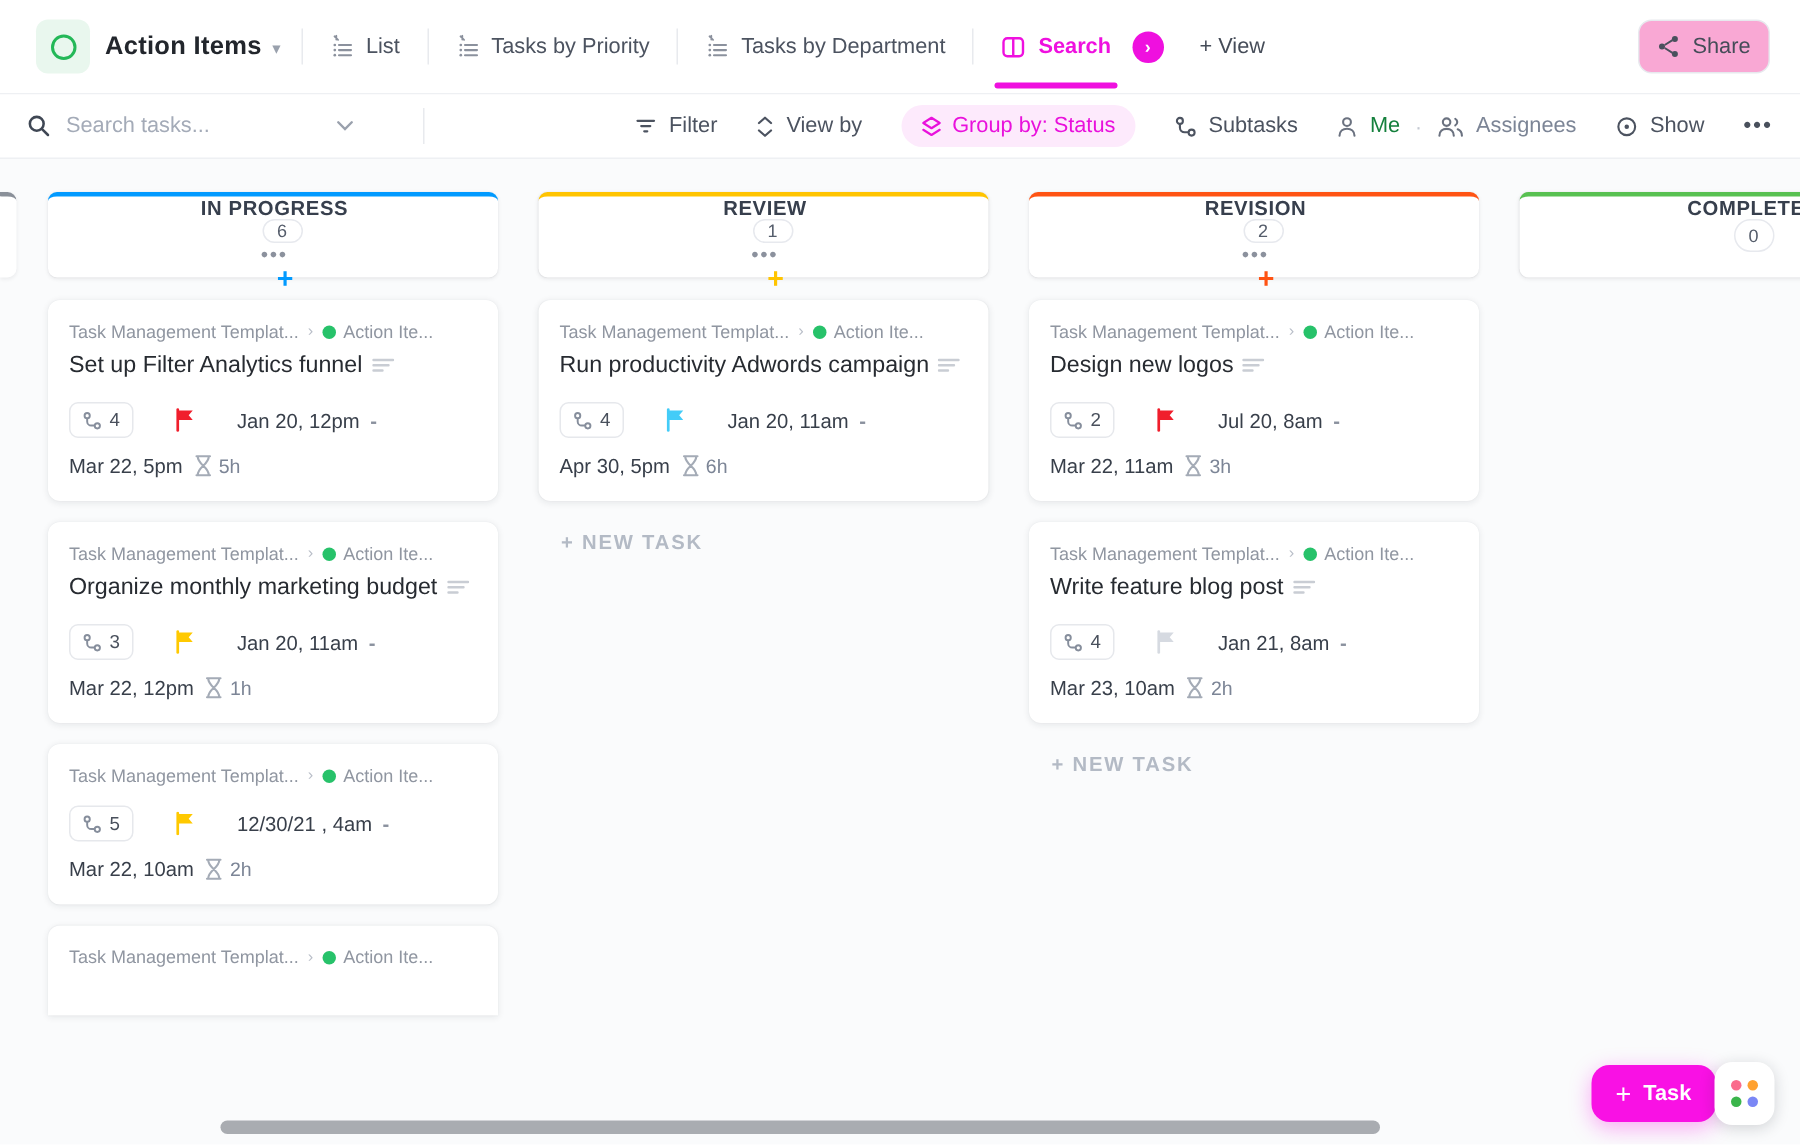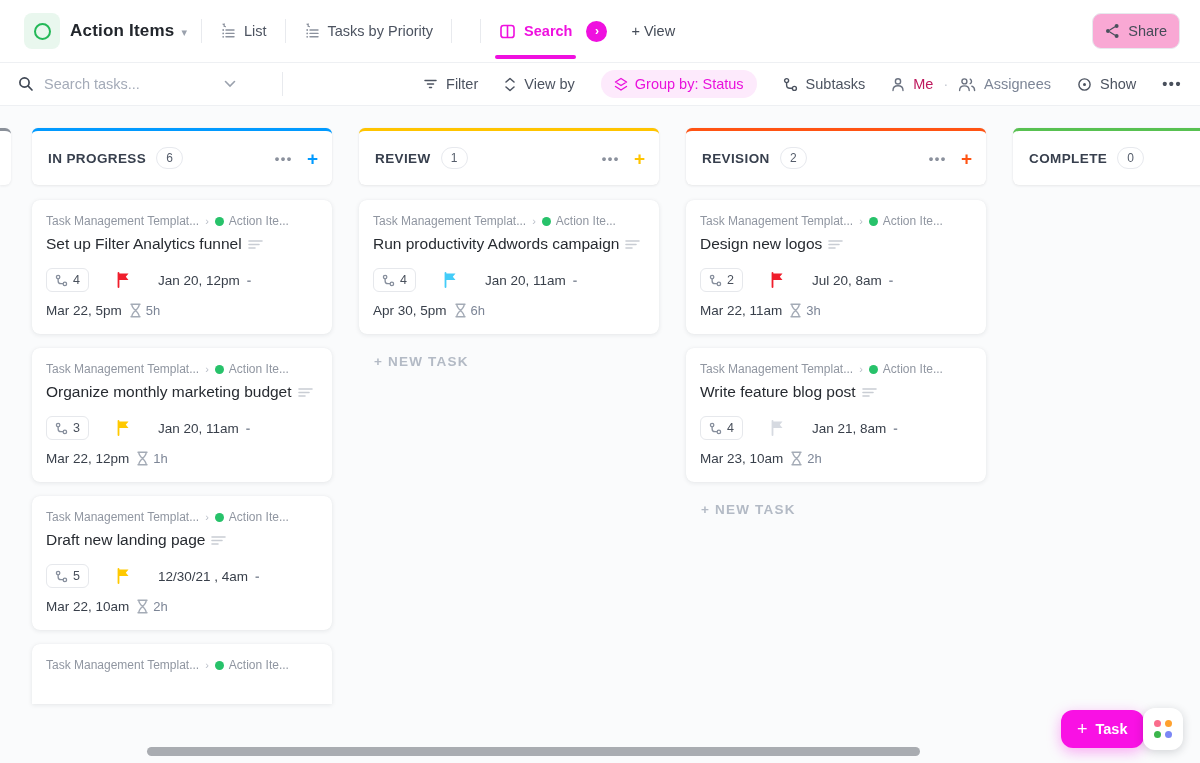--- a/index.html
+++ b/index.html
@@ -50,21 +50,21 @@
   .dotsep { color:#c3c8d1; margin-left:10px; font-size:14px; }
   .tool.after-dot { margin-left:10px; }
   .ellipsis { letter-spacing:1.5px; font-weight:700; color:#49505c; }
 
   
   .board { position:relative; height:657px; background:#fafbfc; overflow:hidden; }
   .columns { display:flex; gap:27px; padding:22px 0 0 32px; align-items:flex-start; }
   .column { width:300px; flex:0 0 300px; }
   .col-header { background:#fff; border-radius:6px; border-top:3px solid #ccc;
     box-shadow:0 1px 3px rgba(24,30,40,.08), 0 0 1px rgba(24,30,40,.08);
-    height:57px; display:flex; align-items:center; padding:0 14px 0 16px; }
+    height:57px; display:flex; align-items:center; padding:0 14px 0 16px;flex-direction:column; }
   .col-name { font-size:13.5px; font-weight:700; color:#373f4d; letter-spacing:.4px; }
   .col-count { border:1px solid #e7e9ee; border-radius:12px; min-width:27px; height:22px;
     display:inline-flex; align-items:center; justify-content:center; font-size:12px;
     color:#555d6b; margin-left:10px; padding:0 8px; background:#fff; }
   .col-spacer { flex:1; }
   .col-more { color:#8b919d; font-size:13px; letter-spacing:1.5px; font-weight:700; cursor:pointer; }
   .col-plus { font-size:19px; font-weight:700; margin-left:14px; cursor:pointer; line-height:1; }
   .cards { margin-top:15px; display:flex; flex-direction:column; gap:14px; }
   .card { background:#fff; border-radius:8px; box-shadow:0 1px 5px rgba(24,30,40,.09), 0 0 1px rgba(24,30,40,.06);
     padding:14px 14px 16px 14px; cursor:pointer; }
@@ -139,20 +139,30 @@
       <path d="M3 1.2 L5.4 3.6 M4.2 0.8 L4.2 3.4" stroke="#8b919d" stroke-width="1.2" fill="none" stroke-linecap="round"></path>
       <circle cx="3.2" cy="7" r="0.9" fill="#8b919d"></circle>
         <circle cx="3.2" cy="10.4" r="0.9" fill="#8b919d"></circle>
         <circle cx="3.2" cy="13.8" r="0.9" fill="#8b919d"></circle>
       <path d="M6 7 H14 M6 10.4 H14 M6 13.8 H14" stroke="#8b919d" stroke-width="1.4" stroke-linecap="round"></path>
     </svg>
     <span>Tasks by Priority</span>
   </div>
   <div class="vdiv"></div>
 
+  <div class="tab">
+    <svg width="16" height="16" viewBox="0 0 16 16">
+      <path d="M3 1.2 L5.4 3.6 M4.2 0.8 L4.2 3.4" stroke="#8b919d" stroke-width="1.2" fill="none" stroke-linecap="round"></path>
+      <circle cx="3.2" cy="7" r="0.9" fill="#8b919d"></circle>
+        <circle cx="3.2" cy="10.4" r="0.9" fill="#8b919d"></circle>
+        <circle cx="3.2" cy="13.8" r="0.9" fill="#8b919d"></circle>
+      <path d="M6 7 H14 M6 10.4 H14 M6 13.8 H14" stroke="#8b919d" stroke-width="1.4" stroke-linecap="round"></path>
+    </svg>
+    <span>Tasks by Department</span>
+  </div>
   <div class="vdiv"></div>
 
   <div class="tab active">
     <svg width="17" height="17" viewBox="0 0 17 17">
       <rect x="2" y="2.5" width="13" height="12" rx="2.6" fill="none" stroke="#ef10df" stroke-width="1.6"></rect>
       <line x1="8.5" y1="2.5" x2="8.5" y2="14.5" stroke="#ef10df" stroke-width="1.6"></line>
     </svg>
     <span>Search</span>
   </div>
   <div class="pinkcircle">›</div>
@@ -220,21 +230,21 @@
       <path d="M3.6 5.8 V8 a3.2 3.2 0 0 0 3.2 3.2 H9.2" fill="none" stroke="#4c5360" stroke-width="1.4"></path>
     </svg>
     <span>Subtasks</span>
   </div>
 
   <div class="tool">
     <svg width="14" height="15" viewBox="0 0 14 15">
       <circle cx="7" cy="4.4" r="2.6" fill="none" stroke="#6b7280" stroke-width="1.4"></circle>
       <path d="M2 13.5 C2 10.4 4.2 8.8 7 8.8 C9.8 8.8 12 10.4 12 13.5" fill="none" stroke="#6b7280" stroke-width="1.4" stroke-linecap="round"></path>
     </svg>
-    <span style="color:#be185d;">Me</span>
+    <span style="color:#15803d;">Me</span>
   </div>
   <span class="dotsep">·</span>
   <div class="tool after-dot">
     <svg width="18" height="15" viewBox="0 0 18 15">
       <circle cx="6.4" cy="4.4" r="2.5" fill="none" stroke="#6b7280" stroke-width="1.4"></circle>
       <path d="M1.6 13.5 C1.6 10.5 3.7 8.9 6.4 8.9 C9.1 8.9 11.2 10.5 11.2 13.5" fill="none" stroke="#6b7280" stroke-width="1.4" stroke-linecap="round"></path>
       <path d="M12.2 2.2 a2.5 2.5 0 0 1 0 4.4 M13.8 9.2 C15.6 9.9 16.6 11.4 16.6 13.5" fill="none" stroke="#6b7280" stroke-width="1.4" stroke-linecap="round"></path>
     </svg>
     <span style="color:#7c8596;">Assignees</span>
   </div>
@@ -338,23 +348,20 @@
       <span class="duration">1h</span>
     </div>
   </div>
           <div class="card">
     <div class="crumb">
       <span>Task Management Templat...</span>
       <span class="chev">›</span>
       <span class="dot"></span>
       <span>Action Ite...</span>
     </div>
-    <div class="card-title"><span>Draft new landing page</span><span class="desc-icon"><svg width="15" height="11" viewBox="0 0 15 11">
-                  <path d="M1 2 H14 M1 5.5 H11 M1 9 H7" stroke="#c9cdd4" stroke-width="1.6" stroke-linecap="round"></path>
-                </svg></span></div>
     <div class="meta1">
       <span class="subpill">
         <svg width="13" height="13" viewBox="0 0 15 15">
           <circle cx="3.6" cy="3.6" r="2" fill="none" stroke="#868e9c" stroke-width="1.5"></circle>
           <circle cx="11.4" cy="11.4" r="2" fill="none" stroke="#868e9c" stroke-width="1.5"></circle>
           <path d="M3.6 5.8 V8 a3.2 3.2 0 0 0 3.2 3.2 H9.2" fill="none" stroke="#868e9c" stroke-width="1.5"></path>
         </svg>
         <span>5</span>
       </span>
       <span class="flag" style="color: rgb(255, 201, 0);">

